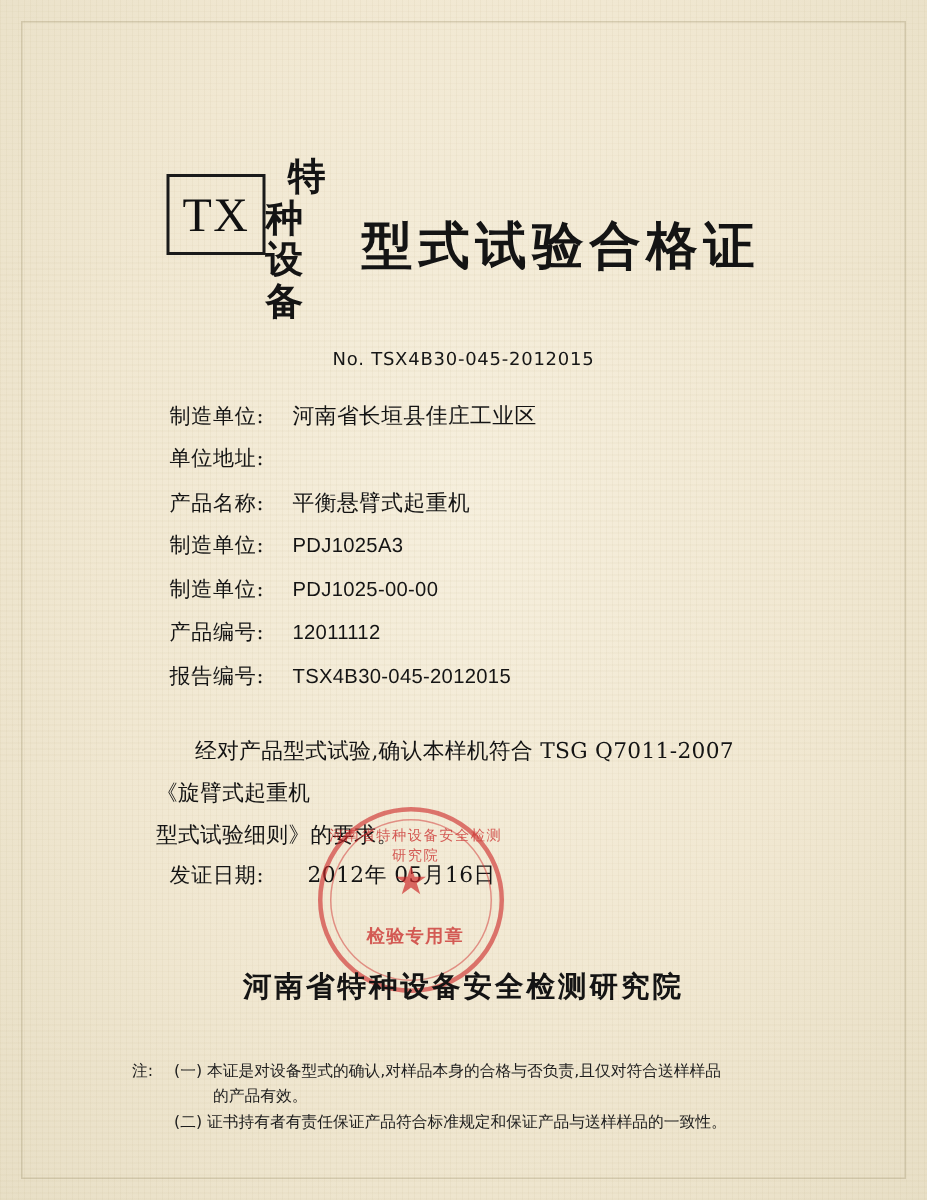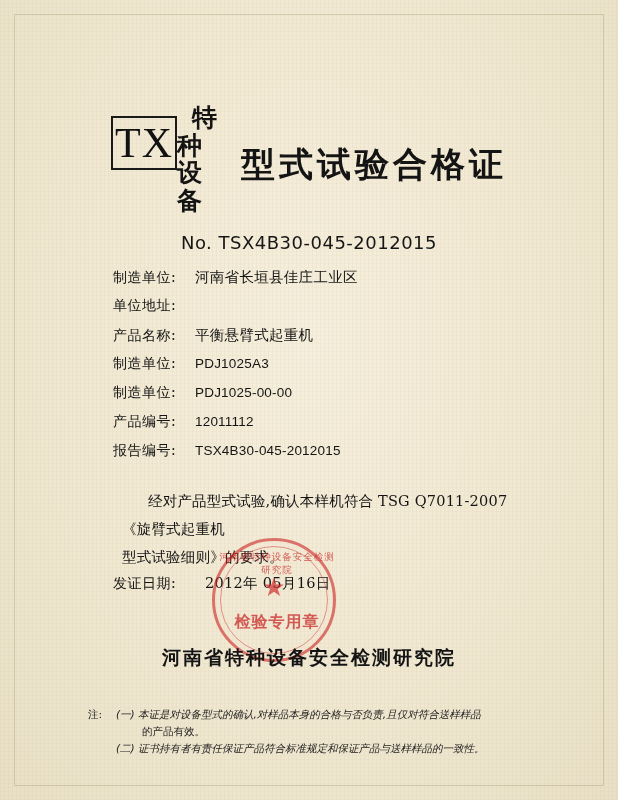--- a/index.html
+++ b/index.html
@@ -43,21 +43,21 @@
     justify-content: center;
   }
   .tx-logo {
     width: 62px;
     height: 50px;
     border: 2px solid #1a1a1a;
     display: flex;
     align-items: center;
     justify-content: center;
     font-family: "Liberation Serif", serif;
-    font-size: 42px;
+    font-size: 32px;
     letter-spacing: 1px;
     color: #111;
     margin-top: 12px;
     flex: none;
   }
   .titles {
     display: flex;
     align-items: center;
     width: 330px;
   }
@@ -81,21 +81,21 @@
     line-height: 1.15;
     white-space: nowrap;
   }
 
   .cert-no {
     position: absolute;
     top: 232px;
     width: 618px;
     text-align: center;
     font-family: "DejaVu Sans", sans-serif;
-    font-size: 18px;
+    font-size: 12px;
     letter-spacing: 0.5px;
     color: #161616;
   }
 
   .fields {
     position: absolute;
     left: 113px;
     top: 268px;
     width: 420px;
   }
@@ -119,21 +119,21 @@
     letter-spacing: 0.3px;
   }
   .field-value.mono {
     font-family: Liberation Sans, sans-serif;
     font-size: 13.5px;
     letter-spacing: 0.2px;
   }
 
   .statement {
     position: absolute;
-    left: 122px;
+    left: 104px;
     top: 487px;
     width: 410px;
     font-family: "DejaVu Serif", serif;
     font-size: 14.5px;
     line-height: 28px;
     color: #141414;
     letter-spacing: 0.2px;
   }
   .statement .indent { display: inline-block; width: 26px; }
 
@@ -186,21 +186,21 @@
     color: rgba(200,35,35,0.85);
     letter-spacing: 1px;
   }
   .seal .seal-bottom-text {
     position: absolute;
     left: 0;
     bottom: 26px;
     width: 124px;
     text-align: center;
     font-family: "DejaVu Sans", sans-serif;
-    font-size: 16px;
+    font-size: 12px;
     font-weight: bold;
     color: rgba(200,35,35,0.85);
     letter-spacing: 1px;
   }
 
   .issuer {
     position: absolute;
     top: 645px;
     width: 618px;
     text-align: center;
@@ -217,21 +217,21 @@
     top: 706px;
     width: 450px;
     font-family: "DejaVu Sans", sans-serif;
     font-size: 10.5px;
     line-height: 17px;
     color: #1d1d1d;
   }
   .notes-row { display: flex; align-items: flex-start; }
   .notes-label { flex: none; width: 28px; }
   .notes-items { flex: 1; }
-  .note-line { display: block; font-style: italic; }
+  .note-line { display: block; }
   .note-cont { display: block; padding-left: 26px; }
 </style>
 </head>
 <body>
 
 <div class="page">
   <div class="cert-border"></div>
 
   <div class="header">
     <div class="tx-logo">TX</div>

